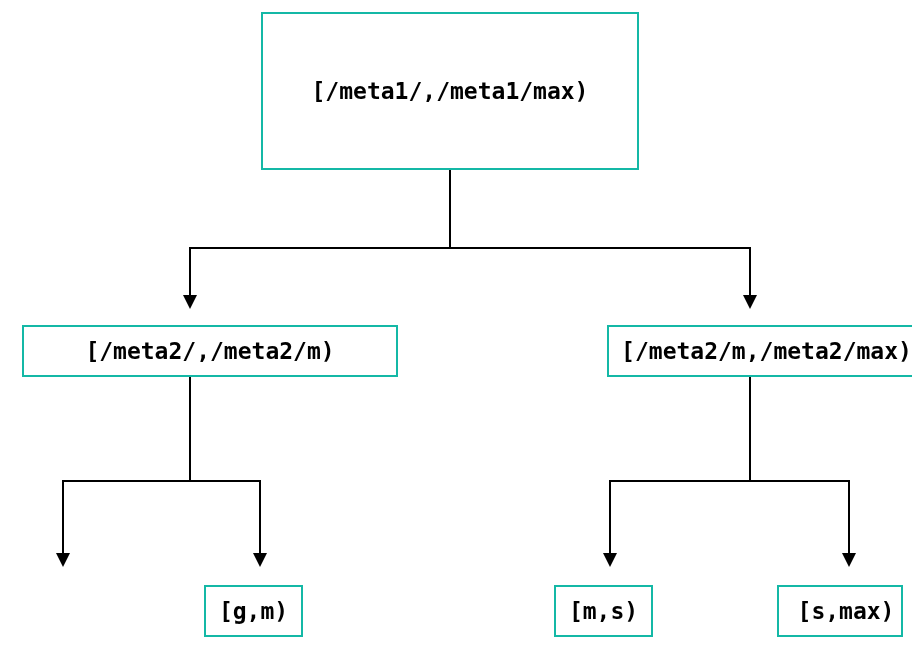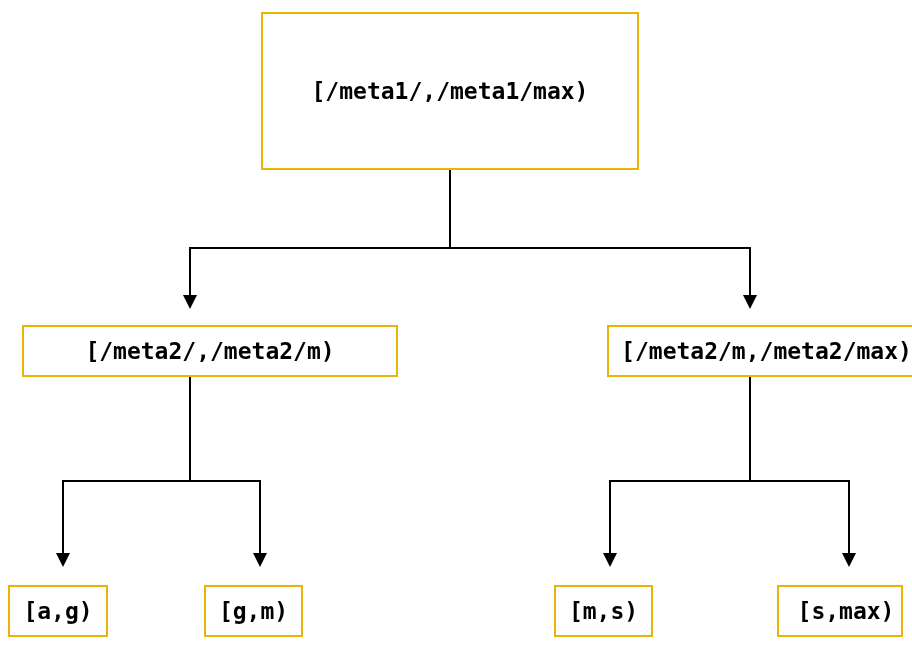--- a/index.html
+++ b/index.html
@@ -15,21 +15,21 @@
   }
   .edges {
     position: absolute;
     left: 0;
     top: 0;
   }
   .node {
     position: absolute;
     box-sizing: border-box;
     background: #ffffff;
-    border: 2px solid #eab308;
+    border: 2px solid #14b8a6;
     display: flex;
     align-items: center;
     justify-content: center;
     font-family: "DejaVu Sans Mono", "Liberation Mono", monospace;
     font-weight: bold;
     font-size: 23px;
     color: #000000;
     white-space: nowrap;
   }
   #node-root      { left: 261px; top: 12px;  width: 378px; height: 158px; }
@@ -63,21 +63,20 @@
       <polygon points="842,553 856,553 849,567"></polygon>
     </g>
   </svg>
 
   <div class="node" id="node-root">[/meta1/,/meta1/max)</div>
 
   <div class="node" id="node-l2-left">[/meta2/,/meta2/m)</div>
 
   <div class="node" id="node-l2-right">[/meta2/m,/meta2/max)</div>
 
-  <div class="node" id="node-leaf-ag">[a,g)</div>
 
   <div class="node" id="node-leaf-ms">[m,s)</div>
 
   <div class="node" id="node-leaf-gm">[g,m)</div>
 
   <div class="node" id="node-leaf-smax">[s,max)</div>
 
 </div>
 
 </body></html>

